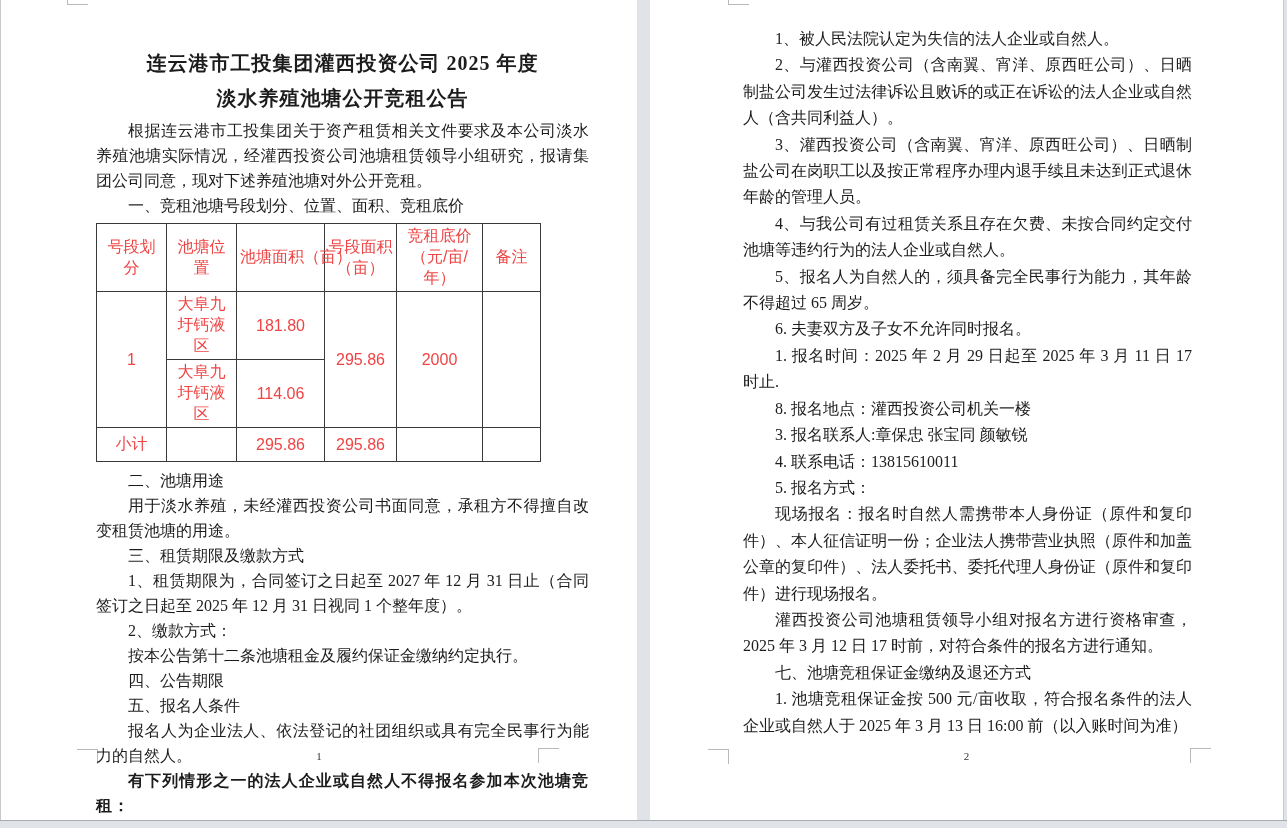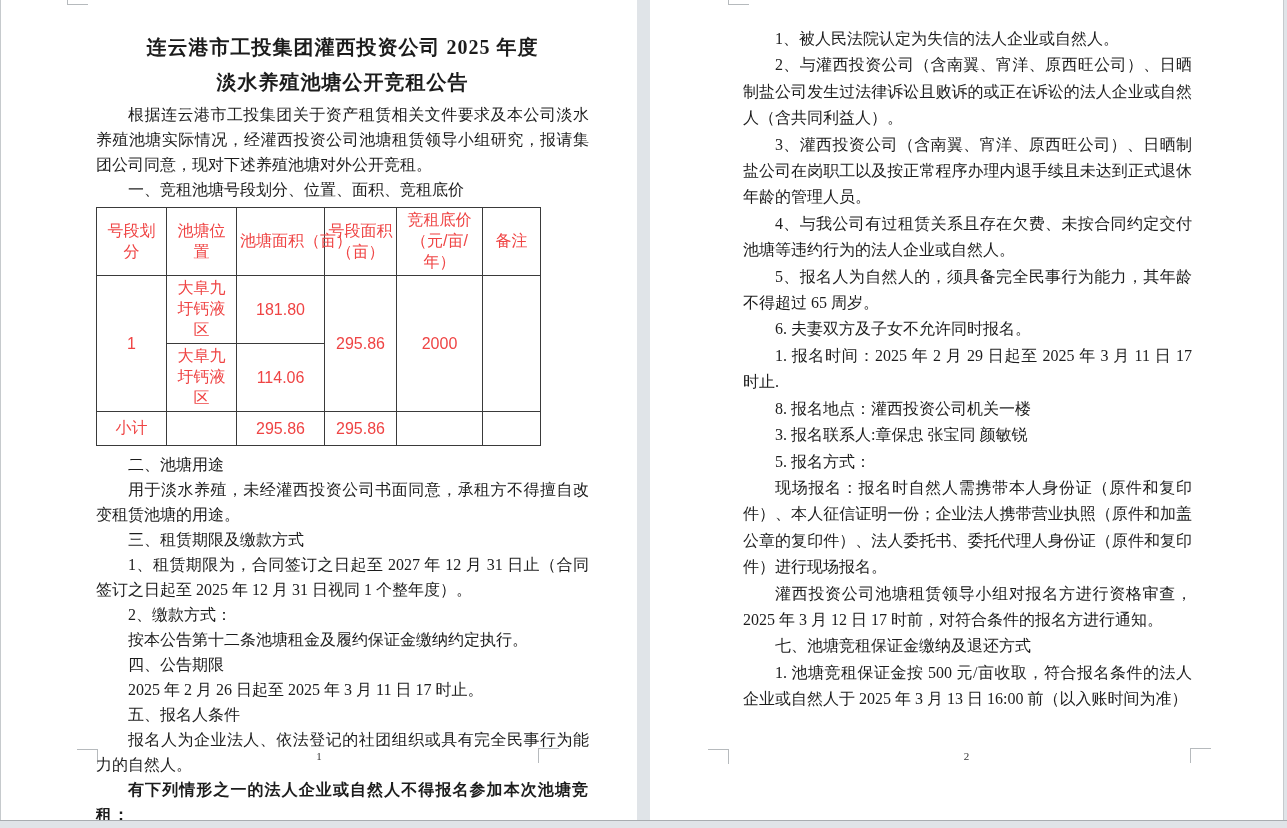--- a/index.html
+++ b/index.html
@@ -19,21 +19,21 @@
   .page-bottom-line{
     position:absolute;left:0;top:820px;width:1287px;height:1px;background:#a8acb0;
   }
   
   .mark{position:absolute;width:20px;height:14px;}
   .mark.tl{border-bottom:1px solid #b6babd;border-left:1px solid #b6babd;height:4px;top:0;}
   .mark.bl{border-top:1px solid #b6babd;border-right:1px solid #b6babd;}
   .mark.br{border-top:1px solid #b6babd;border-left:1px solid #b6babd;}
   
   .content{position:absolute;}
-  #page1 .content{left:95px;top:30px;width:493px;}
+  #page1 .content{left:95px;top:46px;width:493px;}
   #page2 .content{left:93px;top:26px;width:449px;}
   .doc-title{
     font-size:20px;font-weight:bold;text-align:center;line-height:35px;
     letter-spacing:1px;margin:0;
   }
   p{margin:0;}
   .body-p{
     font-size:16px;line-height:25px;text-align:justify;text-indent:2em;
   }
   #page2 .body-p{line-height:26.4px;}
@@ -119,21 +119,20 @@
     </tbody>
       </table>
 
     <p class="heading">二、池塘用途</p>
     <p class="body-p">用于淡水养殖，未经灌西投资公司书面同意，承租方不得擅自改变租赁池塘的用途。</p>
     <p class="heading">三、租赁期限及缴款方式</p>
     <p class="body-p">1、租赁期限为，合同签订之日起至 2027 年 12 月 31 日止（合同签订之日起至 2025 年 12 月 31 日视同 1 个整年度）。</p>
     <p class="body-p">2、缴款方式：</p>
     <p class="body-p">按本公告第十二条池塘租金及履约保证金缴纳约定执行。</p>
     <p class="heading">四、公告期限</p>
-    <p class="body-p">2025 年 2 月 26 日起至 2025 年 3 月 11 日 17 时止。</p>
     <p class="heading">五、报名人条件</p>
     <p class="body-p">报名人为企业法人、依法登记的社团组织或具有完全民事行为能力的自然人。</p>
     <p class="body-p bold-p">有下列情形之一的法人企业或自然人不得报名参加本次池塘竞租：</p>
   </div>
 
   <div class="page-number">1</div>
 </div>
 
 <div class="page" id="page2">
   <div class="mark tl" style="left:78px;"></div>
@@ -143,20 +142,21 @@
   <div class="content">
     <p class="body-p">1、被人民法院认定为失信的法人企业或自然人。</p>
     <p class="body-p">2、与灌西投资公司（含南翼、宵洋、原西旺公司）、日晒制盐公司发生过法律诉讼且败诉的或正在诉讼的法人企业或自然人（含共同利益人）。</p>
     <p class="body-p">3、灌西投资公司（含南翼、宵洋、原西旺公司）、日晒制盐公司在岗职工以及按正常程序办理内退手续且未达到正式退休年龄的管理人员。</p>
     <p class="body-p">4、与我公司有过租赁关系且存在欠费、未按合同约定交付池塘等违约行为的法人企业或自然人。</p>
     <p class="body-p">5、报名人为自然人的，须具备完全民事行为能力，其年龄不得超过 65 周岁。</p>
     <p class="body-p">6. 夫妻双方及子女不允许同时报名。</p>
     <p class="body-p">1. 报名时间：2025 年 2 月 29 日起至 2025 年 3 月 11 日 17 时止.</p>
     <p class="body-p">8. 报名地点：灌西投资公司机关一楼</p>
     <p class="body-p">3. 报名联系人:章保忠 张宝同 颜敏锐</p>
+    <p class="body-p">4. 联系电话：13815610011</p>
     <p class="body-p">5. 报名方式：</p>
     <p class="body-p">现场报名：报名时自然人需携带本人身份证（原件和复印件）、本人征信证明一份；企业法人携带营业执照（原件和加盖公章的复印件）、法人委托书、委托代理人身份证（原件和复印件）进行现场报名。</p>
     <p class="body-p">灌西投资公司池塘租赁领导小组对报名方进行资格审查，2025 年 3 月 12 日 17 时前，对符合条件的报名方进行通知。</p>
     <p class="heading">七、池塘竞租保证金缴纳及退还方式</p>
     <p class="body-p">1. 池塘竞租保证金按 500 元/亩收取，符合报名条件的法人企业或自然人于 2025 年 3 月 13 日 16:00 前（以入账时间为准）</p>
   </div>
 
   <div class="page-number">2</div>
 </div>
 

